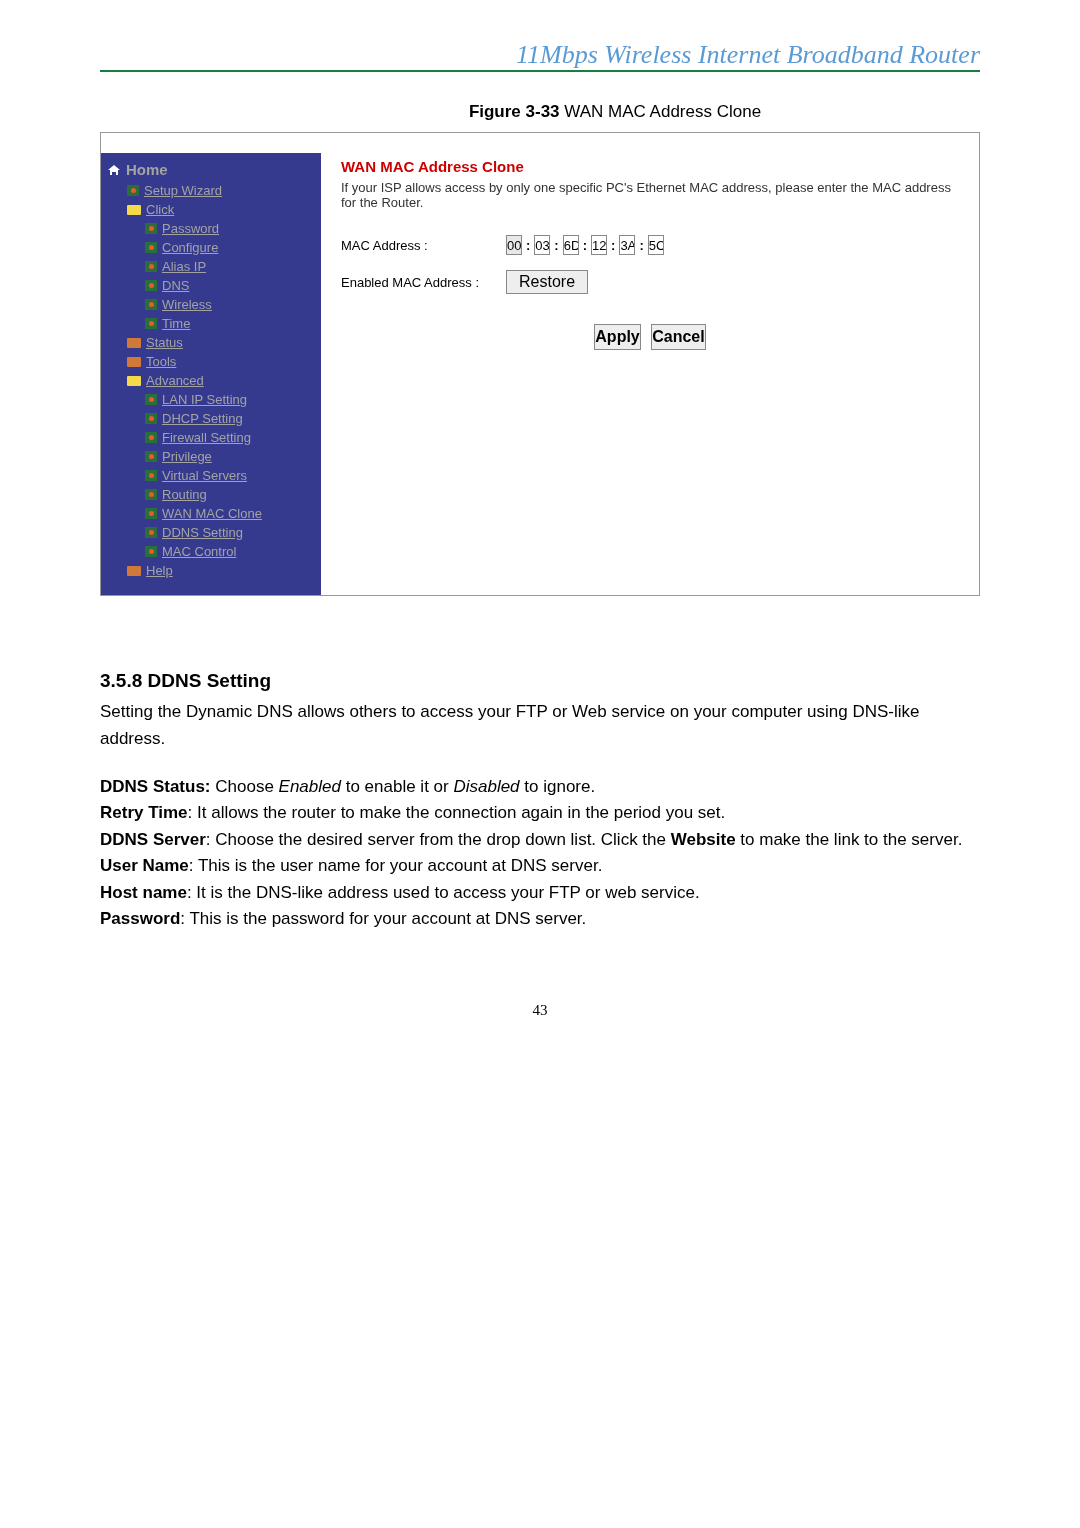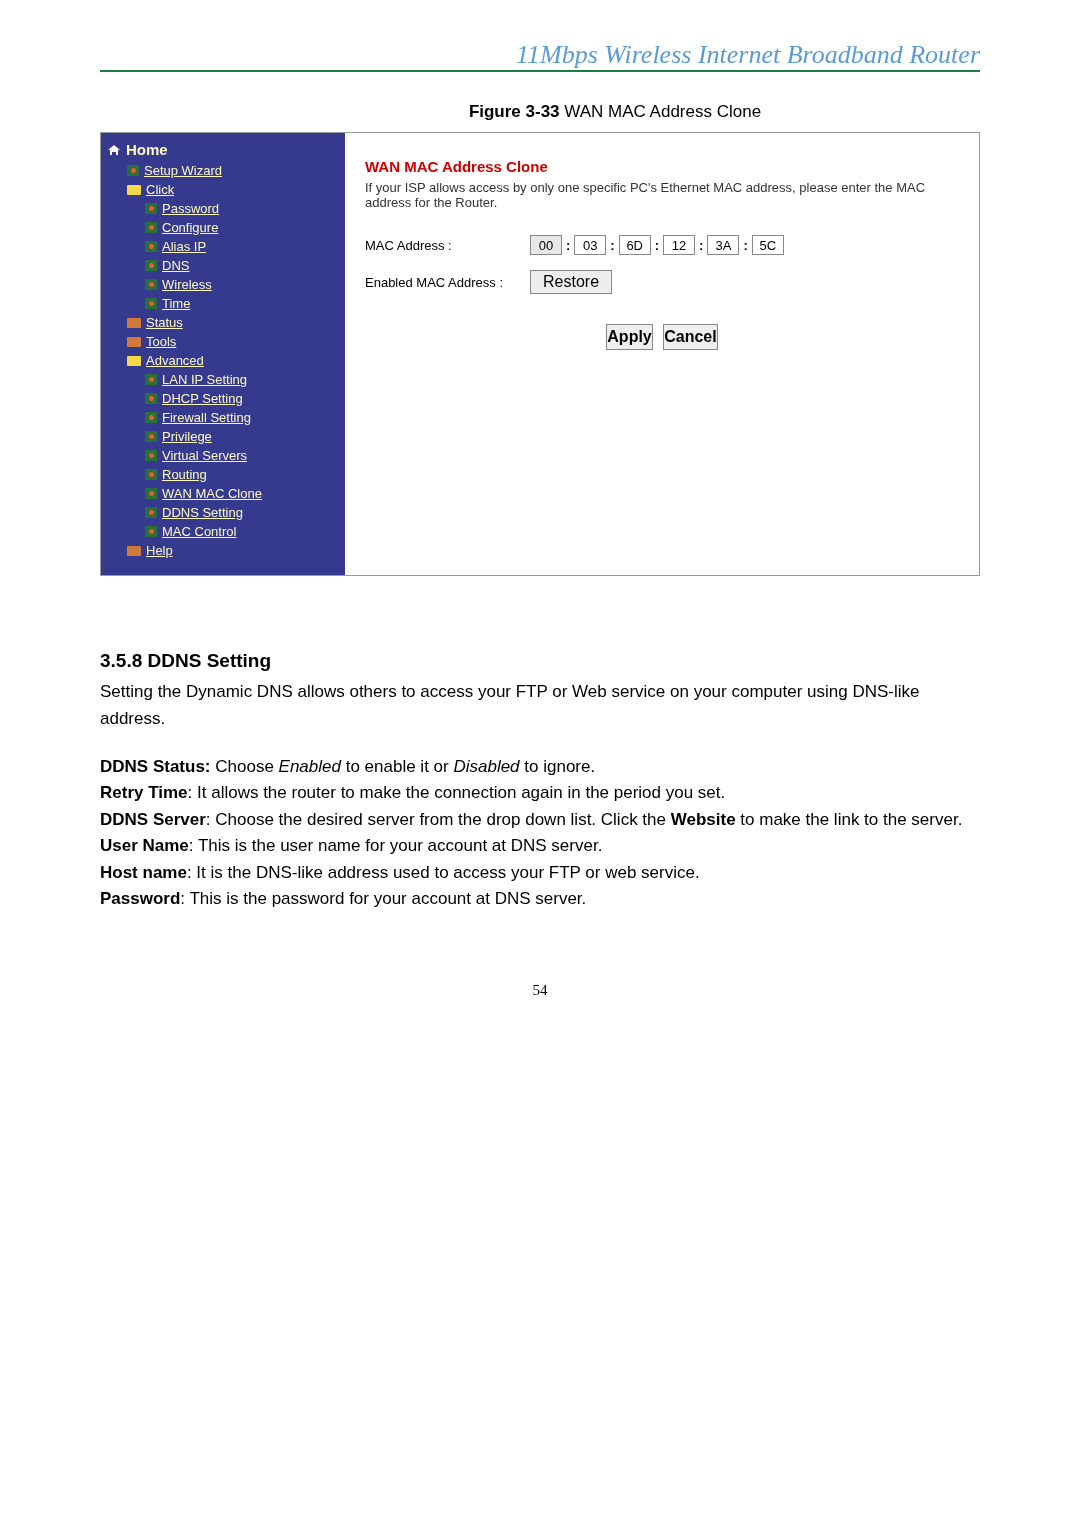--- a/index.html
+++ b/index.html
@@ -32,24 +32,25 @@
     .figure-caption .bold {
       font-weight: bold;
     }
     .screenshot {
       border: 1px solid #999;
       display: flex;
       margin-bottom: 70px;
     }
     .sidebar {
       background: #353a8e;
-      width: 244px;
-      color: #fef9c3;
+      width: 220px;
+      color: #a3a3a3;
       font-size: 13px;
       padding: 8px 6px 15px 6px;
+      margin-top: 20px;
     }
     .tree-root {
       display: flex;
       align-items: center;
       gap: 5px;
       font-weight: bold;
       font-size: 15px;
       margin-bottom: 3px;
     }
     .tree-item {
@@ -122,21 +123,21 @@
     .form-row {
       display: flex;
       align-items: center;
       font-size: 13px;
       margin-bottom: 15px;
     }
     .form-label {
       width: 165px;
     }
     .mac-input {
-      width: 32px;
+      width: 16px;
       height: 20px;
       border: 1px solid #888;
       background: #e8e8e8;
       text-align: center;
       font-size: 13px;
       font-family: Arial;
     }
     .mac-input.editable {
       background: #fff;
     }
@@ -343,13 +344,13 @@
 
   <div>
     <span class="bold">Host name</span><span>: It is the DNS-like address used to access your FTP or web service.</span>
   </div>
 
   <div>
     <span class="bold">Password</span><span>: This is the password for your account at DNS server.</span>
   </div>
 </div>
 
-<div class="page-number">54</div>
+<div class="page-number">43</div>
 
 </body></html>

